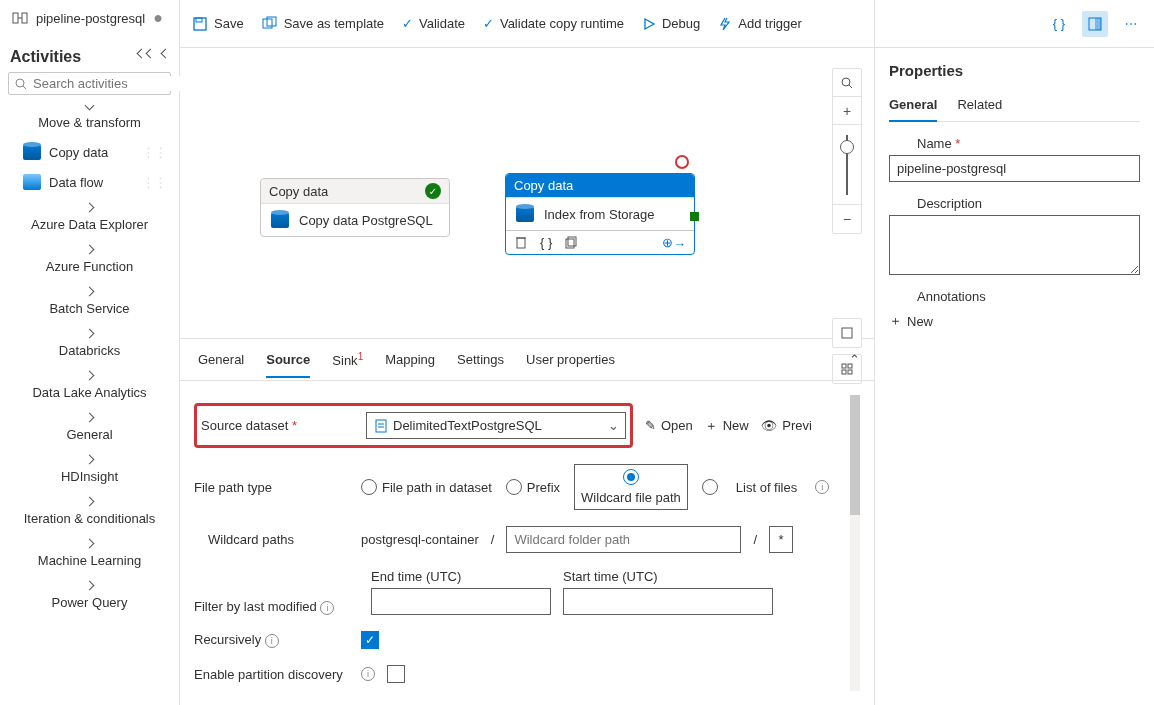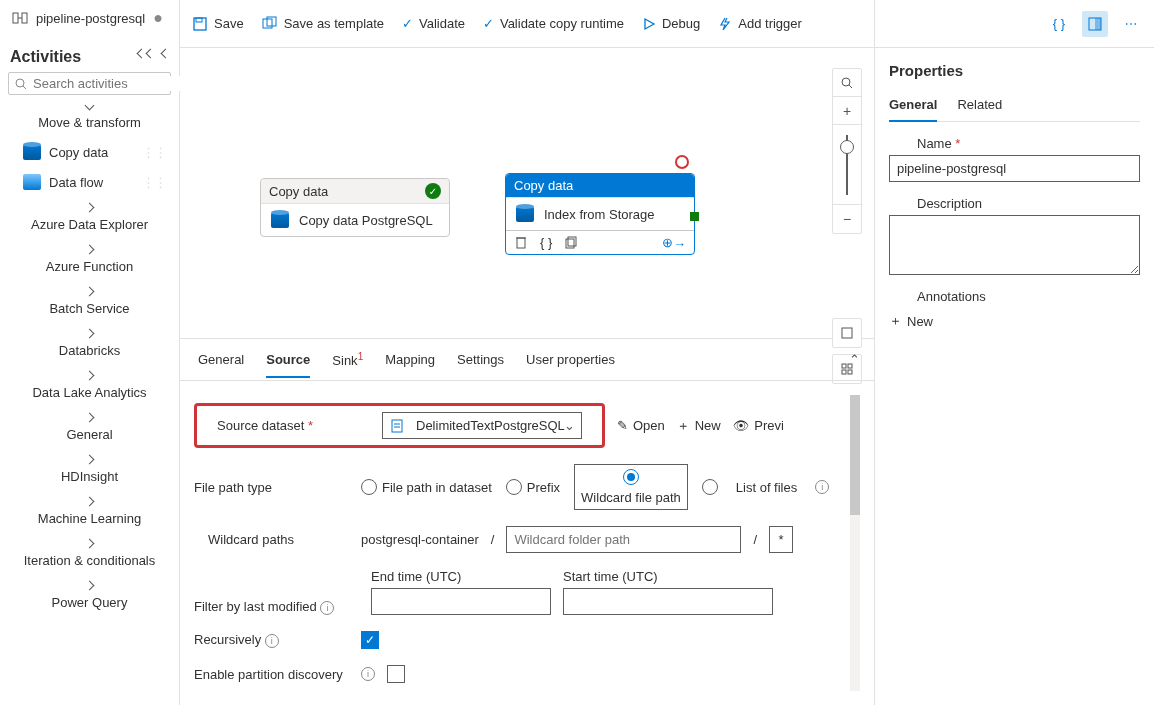--- a/index.html
+++ b/index.html
@@ -47,23 +47,23 @@
 .bp-tab.active { font-weight:700; }
 .bp-tab.active::after { content:""; position:absolute; bottom:-1px; left:0; right:0; height:2px; background:#0078d4; }
 .sup { color:#d13438; font-size:10px; vertical-align:super; }
 .bp-collapse { position:absolute; right:14px; cursor:pointer; color:#555; }
 .bp-body { padding:14px 14px 14px 0; display:flex; }
 .bp-scroll { width:10px; background:#f3f2f1; display:flex; align-items:flex-start; }
 .bp-scroll-thumb { width:10px; height:120px; background:#c8c8c8; }
 .form-row { display:flex; align-items:center; padding:8px 0 8px 14px; gap:12px; }
 .form-label { width:155px; }
 .req { color:#d13438; }
-.select-box { border:1px solid #605e5c; padding:5px 24px 5px 8px; width:200px; display:flex; align-items:center; gap:13px; position:relative; }
+.select-box { border:1px solid #605e5c; padding:5px 24px 5px 8px; width:260px; display:flex; align-items:center; gap:6px; position:relative; }
 .select-box::after { content:"⌄"; position:absolute; right:6px; color:#555; }
-.highlight-box { border:3px solid #d13438; border-radius:4px; padding:6px 20px; display:flex; align-items:center; gap:10px; }
+.highlight-box { border:3px solid #d13438; border-radius:4px; padding:6px 4px; display:flex; align-items:center; gap:10px; }
 .link-btn { display:flex; align-items:center; gap:5px; color:#0078d4; cursor:pointer; }
 .radio-grp { display:flex; align-items:center; gap:14px; }
 .radio { width:16px; height:16px; border:1px solid #605e5c; border-radius:50%; display:inline-flex; align-items:center; justify-content:center; }
 .radio.checked::after { content:""; width:8px; height:8px; background:#0078d4; border-radius:50%; }
 .radio.checked { border-color:#0078d4; }
 .radio-wrap.boxed { border:1px solid #605e5c; padding:4px 6px; display:flex; align-items:center; gap:5px;flex-direction:column; }
 .text-input { border:1px solid #605e5c; padding:5px 7px; }
 .checkbox { width:18px; height:18px; background:#0078d4; display:inline-flex; align-items:center; justify-content:center; color:#fff; font-size:12px; }
 .checkbox.empty { background:#fff; border:1px solid #605e5c; }
 .info { width:14px; height:14px; border:1px solid #888; border-radius:50%; display:inline-flex; align-items:center; justify-content:center; font-size:9px; color:#888; }
@@ -149,25 +149,25 @@
   <div class="cat">
       <span class="chev right"></span>
       <span>General</span>
     </div>
   <div class="cat">
       <span class="chev right"></span>
       <span>HDInsight</span>
     </div>
   <div class="cat">
       <span class="chev right"></span>
+      <span>Iteration &amp; conditionals</span>
+    </div>
+  <div class="cat">
+      <span class="chev right"></span>
       <span>Machine Learning</span>
-    </div>
-  <div class="cat">
-      <span class="chev right"></span>
-      <span>Iteration &amp; conditionals</span>
     </div>
   <div class="cat">
       <span class="chev right"></span>
       <span>Power Query</span>
     </div>
 </div>
 
 <div class="main">
   <div class="toolbar">
     <div class="tbtn">

